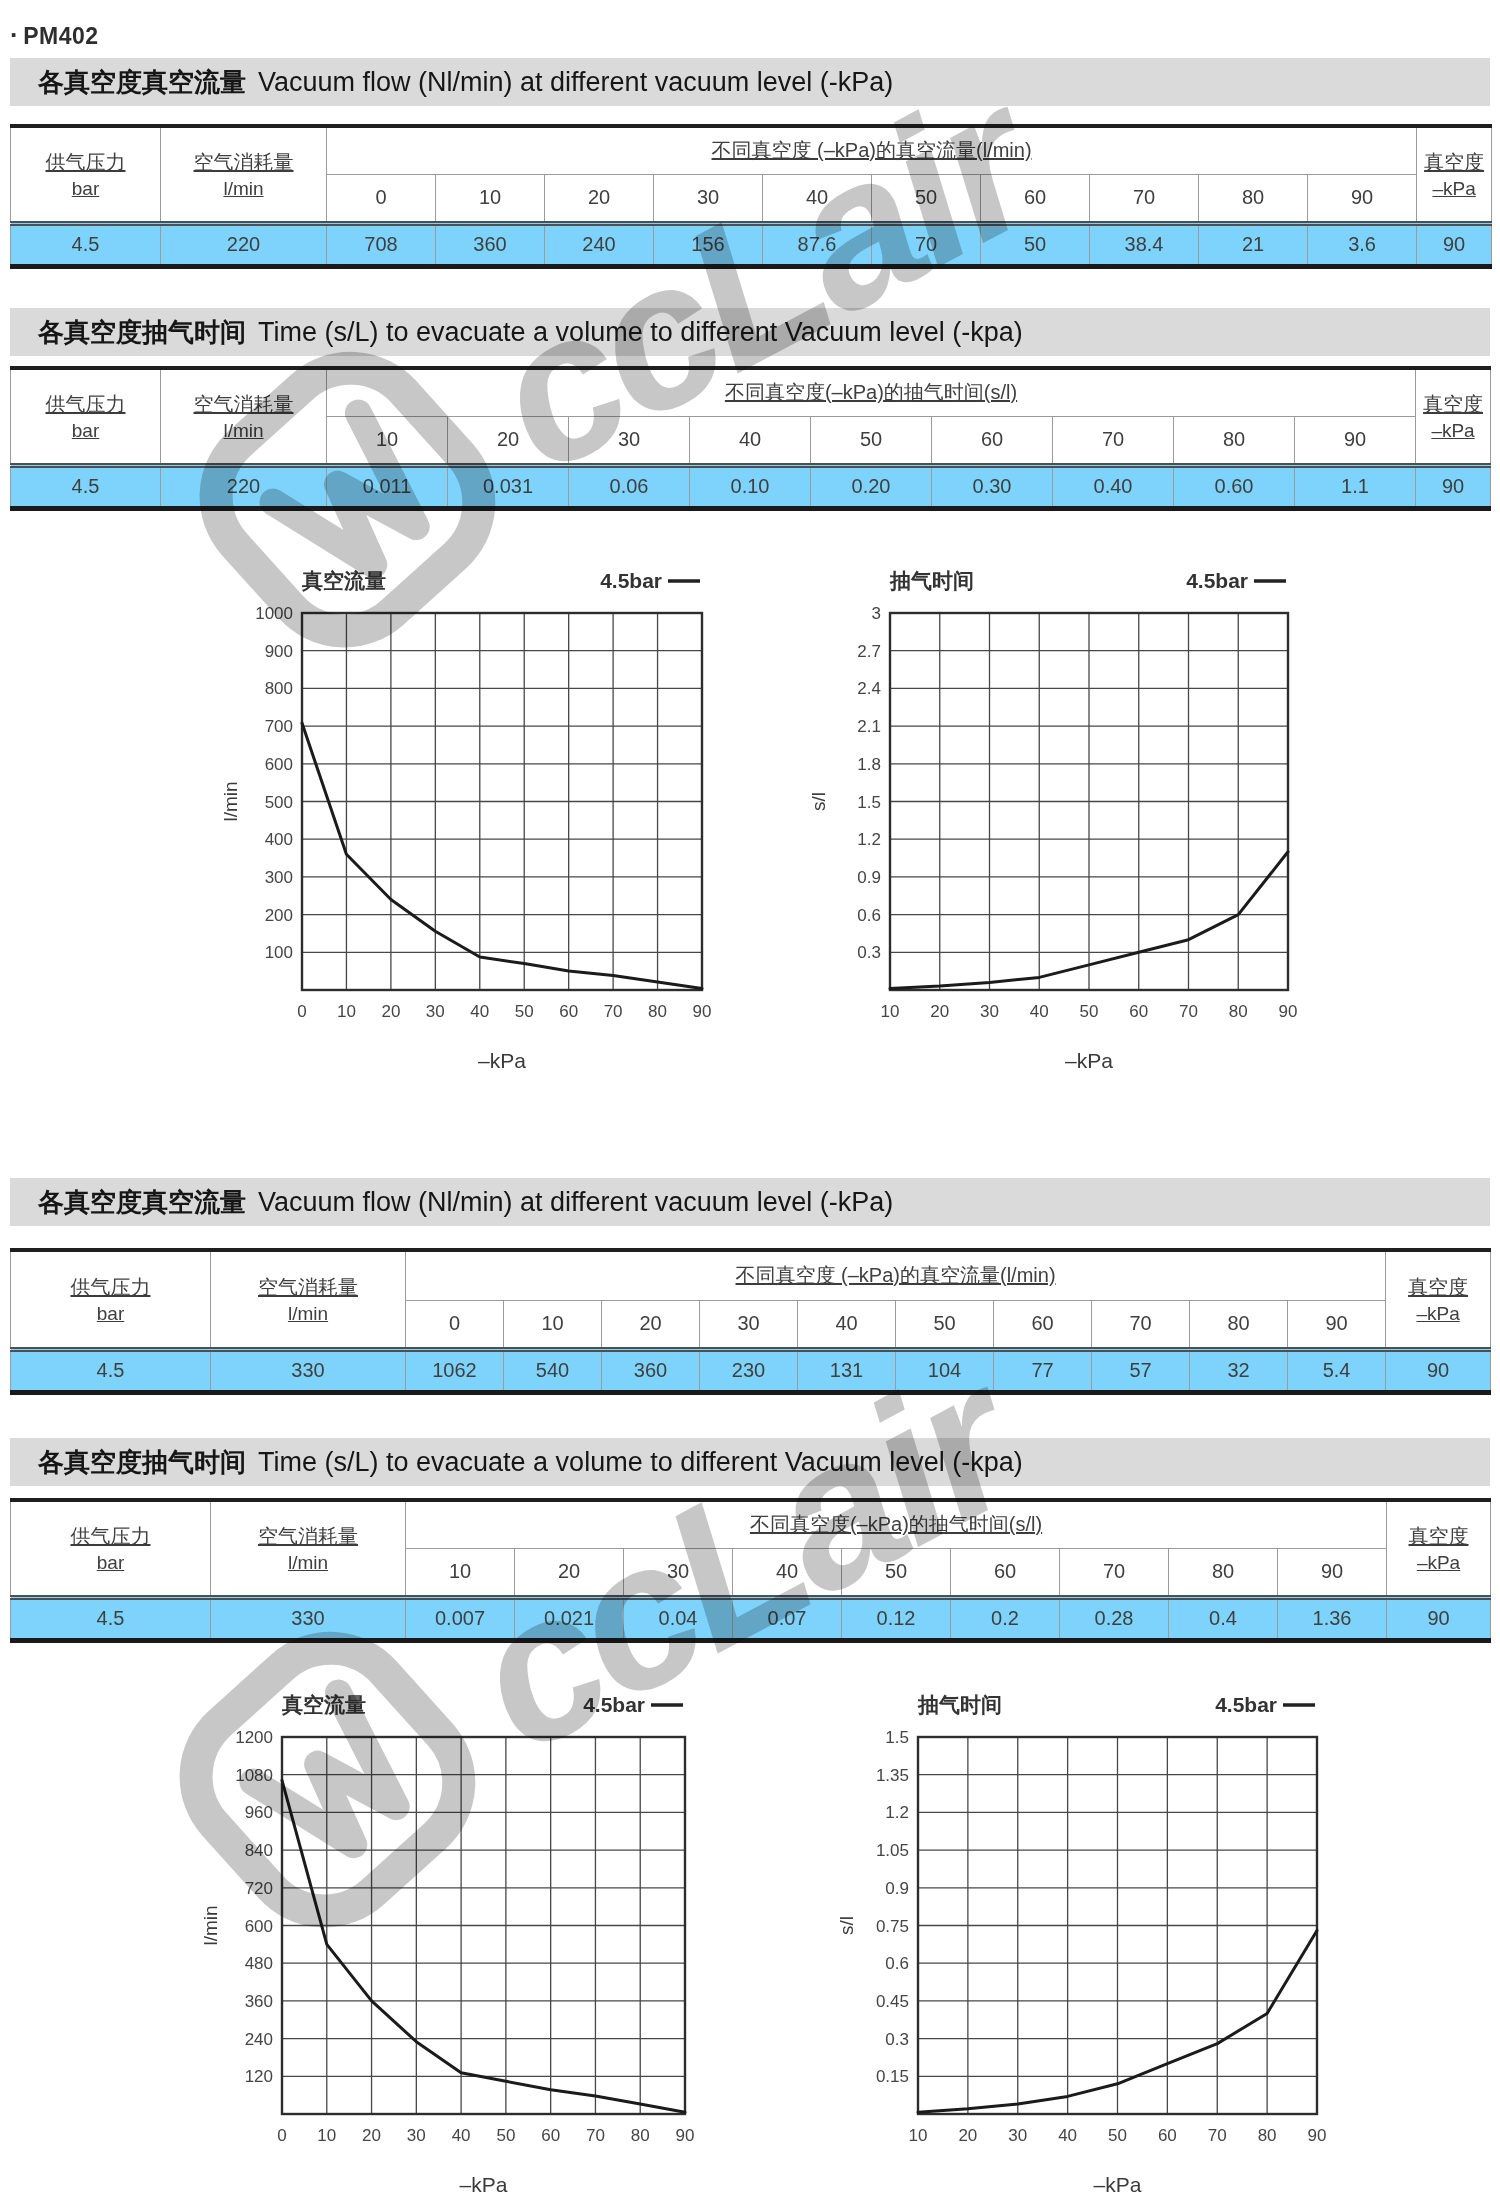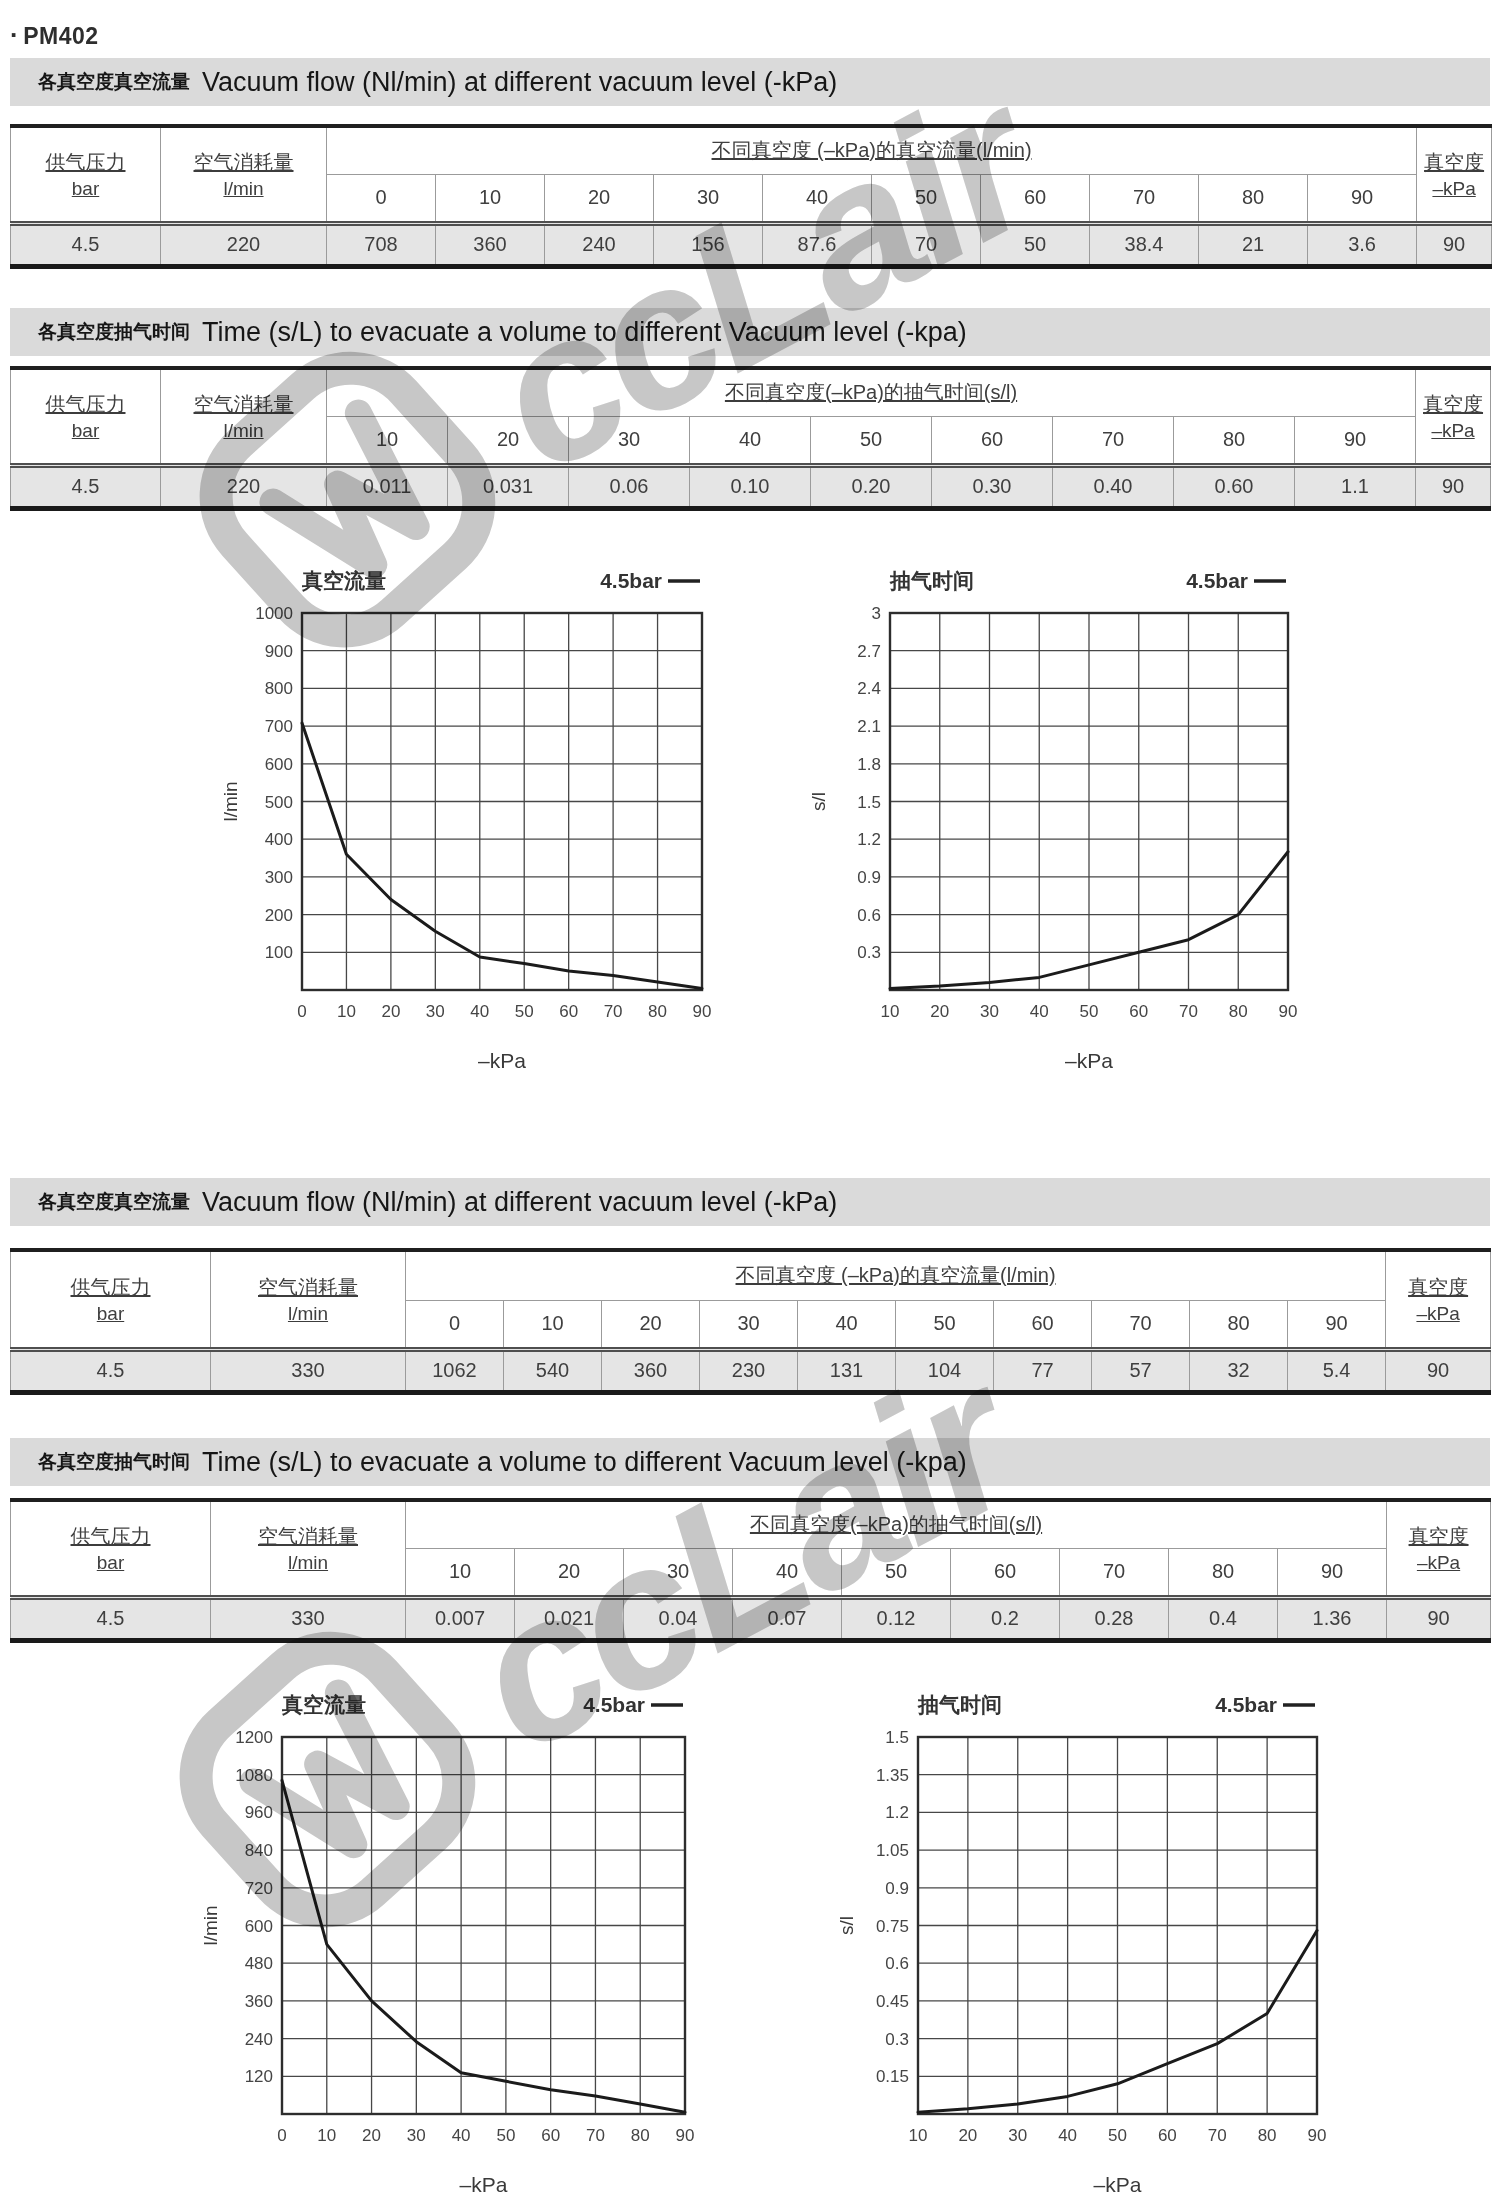--- a/index.html
+++ b/index.html
@@ -5,29 +5,29 @@
   html,body{margin:0;padding:0;background:#ffffff;}
   body{width:1500px;height:2211px;position:relative;font-family:"Liberation Sans","DejaVu Sans",sans-serif;color:#3c3c3c;}
   .page{position:absolute;inset:0;outline:1px solid #d8d8d8;overflow:hidden;}
 
   
   .sec-label{position:absolute;left:10px;font-size:23px;font-weight:bold;color:#2e2e2e;letter-spacing:.5px;}
   .sec-label .bullet{font-size:26px;margin-right:4px;}
 
   
   .bar{position:absolute;left:10px;width:1480px;height:48px;background:#dadada;display:flex;align-items:center;padding-left:28px;box-sizing:border-box;}
-  .bar .cn{font-size:19px;font-weight:bold;color:#161616;}
+  .bar .cn{font-size:26px;font-weight:bold;color:#161616;}
   .bar .en{font-size:27px;font-weight:normal;color:#161616;margin-left:12px;}
 
   
   table.spec{position:absolute;left:10px;width:1480px;border-collapse:collapse;table-layout:fixed;
     border-top:4px solid #1f1f1f;border-bottom:5px solid #1a1a1a;background:transparent;}
   table.spec td{border:1px solid #9b9b9b;text-align:center;vertical-align:middle;font-size:20px;color:#3f3f3f;padding:0;}
   table.spec .unit{font-size:19px;margin-top:2px;}
-  table.spec tr.data td{border-top:5px double #4f4f4f;background:#e5e5e5;height:38px;}
+  table.spec tr.data td{border-top:5px double #4f4f4f;background:#7dd3fc;height:38px;}
   table.spec tr.h1{height:48px;text-decoration:underline;}
   table.spec tr.h2 td{height:46px;}
 
   
   svg.chart{position:absolute;width:560px;height:545px;overflow:visible;}
   .grid{stroke:#474747;stroke-width:1.3;}
   .frame{fill:none;stroke:#2d2d2d;stroke-width:2.4;}
   .curve{fill:none;stroke:#1b1b1b;stroke-width:3;stroke-linejoin:round;stroke-linecap:round;}
   .tick{font-size:17px;fill:#454545;}
   .ctitle{font-size:21px;fill:#333333;font-weight:600;}

